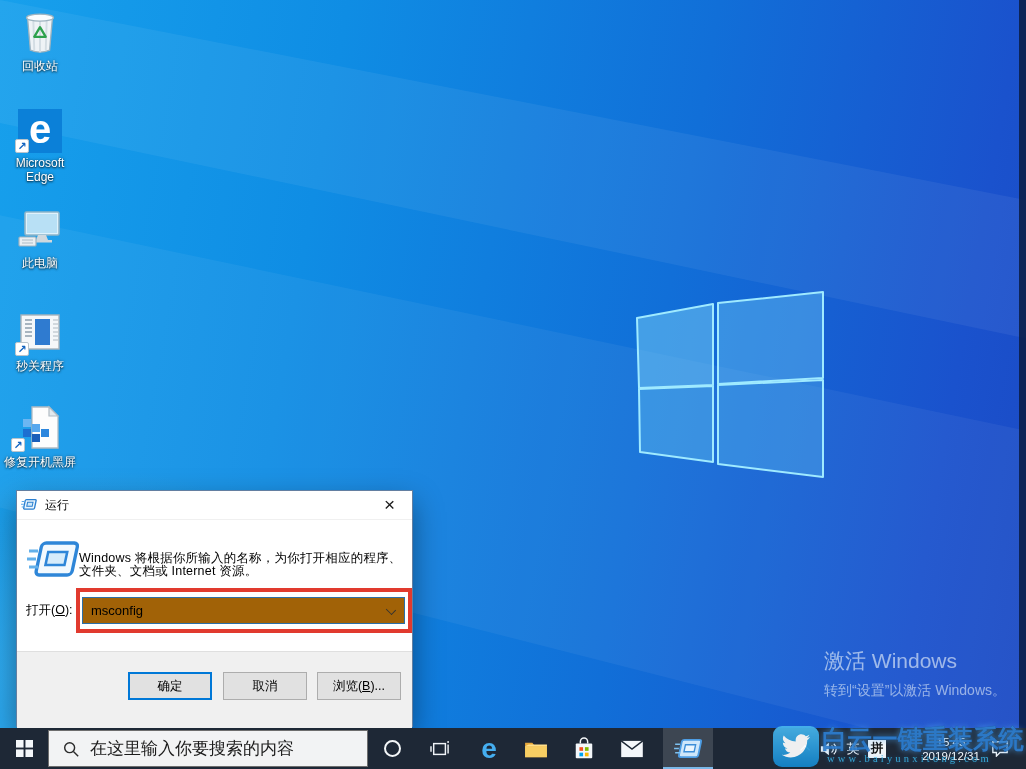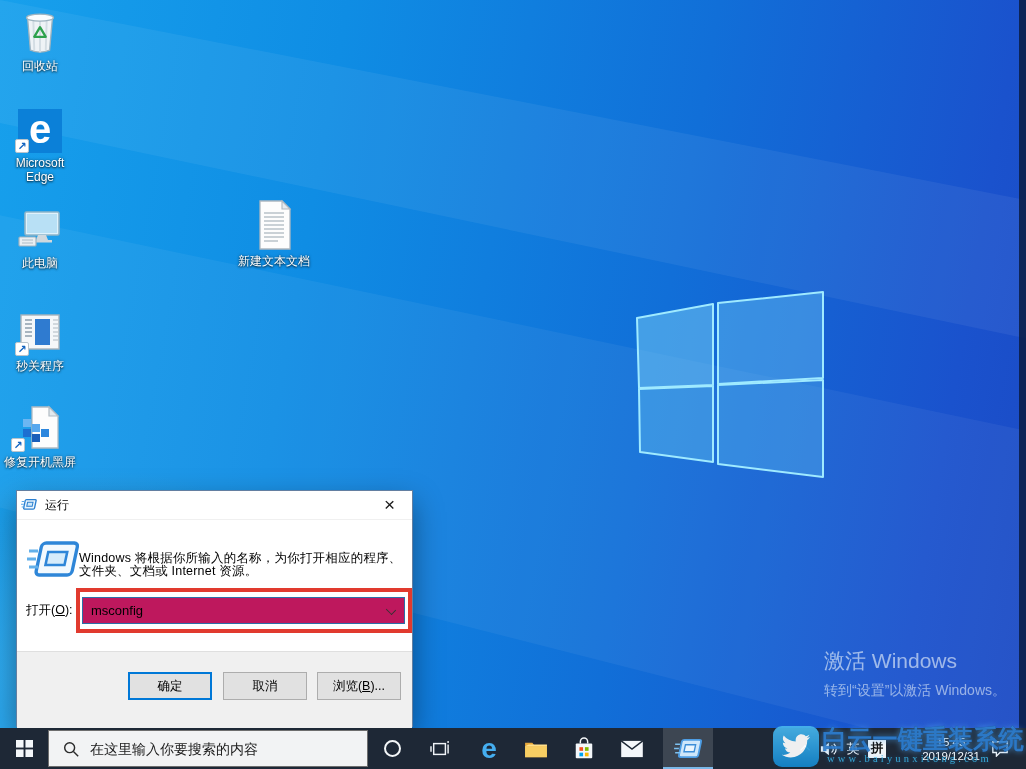--- a/index.html
+++ b/index.html
@@ -41,42 +41,42 @@
     border-bottom:1px solid #f0f0f0; }
   #rd-title .t { font-size:12px; color:#000; margin-left:7px; }
   #rd-close { position:absolute; right:0; top:0; width:45px; height:28px; display:flex; align-items:center;
     justify-content:center; font-size:19px; color:#1a1a1a; cursor:pointer; }
   .rd-msg { position:absolute; left:62px; font-size:12.5px; color:#000; letter-spacing:.2px; }
   #rd-msg1 { top:59px; } #rd-msg2 { top:72px; }
   #rd-bodyicon { position:absolute; left:8px; top:48px; }
   #rd-openlabel { position:absolute; left:9px; top:111px; font-size:12.5px; color:#000; }
   #rd-openlabel .key { text-decoration:underline; }
   #rd-redbox { position:absolute; left:59px; top:97px; width:336px; height:45px; border:4px solid #e13a2e; }
-  #rd-combo { position:absolute; left:65px; top:106px; width:323px; height:27px; background:#be185d;
+  #rd-combo { position:absolute; left:65px; top:106px; width:323px; height:27px; background:#a16207;
     border:1px solid #2c6fa8; }
   #rd-combo input { position:absolute; left:0; top:0; width:300px; height:25px; border:none; outline:none;
     padding-left:8px; font-size:13px; font-family:"Liberation Sans","DejaVu Sans",sans-serif; color:#000; background:transparent; }
   #rd-combo .chev { position:absolute; right:9px; top:8px; width:8px; height:8px; border-right:1.6px solid #333;
     border-bottom:1.6px solid #333; transform:rotate(45deg) scaleY(.8); }
   #rd-footer { position:absolute; left:0; top:160px; width:100%; height:77px; background:#f0f0f0; border-top:1px solid #dfdfdf; }
   .rd-btn { position:absolute; top:20px; width:84px; height:28px; background:#e1e1e1; border:1px solid #adadad;
     font-size:12.5px; color:#000; display:flex; align-items:center; justify-content:center; cursor:pointer; }
   #btn-ok { left:111px; border:2px solid #0078d7; }
   #btn-cancel { left:206px; }
   #btn-browse { left:300px; }
   .rd-btn .key { text-decoration:underline; }
 
   
   #taskbar { position:absolute; left:0; top:728px; width:1026px; height:41px; background:#1e2836; }
   .tb { position:absolute; top:0; height:41px; display:flex; align-items:center; justify-content:center; cursor:pointer; }
   #tb-start { left:0; width:48px; }
   #tb-search { position:absolute; left:48px; top:2px; width:320px; height:37px; background:#f2f3f4;
     border:1px solid #6e6e6e; display:flex; align-items:center; }
   #tb-search svg { margin-left:13px; }
-  #tb-search input { border:none; outline:none; background:transparent; font-size:14px; color:#1b1b1b;
+  #tb-search input { border:none; outline:none; background:transparent; font-size:17px; color:#1b1b1b;
     margin-left:10px; width:260px; font-family:"Liberation Sans","DejaVu Sans",sans-serif; }
   #tb-search input::placeholder { color:#1b1b1b; opacity:1; }
   #tb-cortana { left:376px; width:32px; }
   #tb-cortana .ring { width:17px; height:17px; border:2px solid #f3f6f8; border-radius:50%; }
   #tb-taskview { left:424px; width:32px; }
   #tb-edge { left:473px; width:32px; }
   #tb-edge span { color:#45aef0; font-size:28px; font-weight:700; line-height:28px; }
   #tb-explorer { left:520px; width:32px; }
   #tb-store { left:568px; width:32px; }
   #tb-mail { left:616px; width:32px; }
@@ -183,30 +183,20 @@
           <rect x="25" y="25" width="8" height="8" fill="#2c86dd"></rect>
           <rect x="16" y="30" width="8" height="8" fill="#1a5fba"></rect>
           <rect x="7" y="15" width="8" height="8" fill="#6cb6f2"></rect>
         </g>
       </svg>
       <div class="badge" style="left:10px;">↗</div>
     </div>
     <div class="lbl" style="width:86px;margin-left:-4px;">修复开机黑屏</div>
   </div>
 
-  <div class="dicon" style="left:232px; top:201px; width:84px;">
-    <div class="art">
-      <svg width="44" height="52" viewBox="0 0 44 52">
-        <path d="M8 2 h22 l8 8 v40 h-30 z" fill="#fdfdfd" stroke="#aeb8c0" stroke-width="1.3"></path>
-        <path d="M30 2 l8 8 h-8 z" fill="#e6ebef" stroke="#aeb8c0" stroke-width="1.1"></path>
-        <path d="M12 14 h20 M12 18 h20 M12 22 h20 M12 26 h20 M12 30 h20 M12 34 h20 M12 38 h20 M12 42 h14" stroke="#b9c2c9" stroke-width="1.4"></path>
-      </svg>
-    </div>
-    <div class="lbl">新建文本文档</div>
-  </div>
 
   <div id="activation">
     <div class="a1">激活 Windows</div>
     <div class="a2">转到“设置”以激活 Windows。</div>
   </div>
 
   <div id="run-dialog">
     <div id="rd-title">
       <svg width="17" height="14" viewBox="0 0 50 40">
         <g transform="skewX(-12)">

